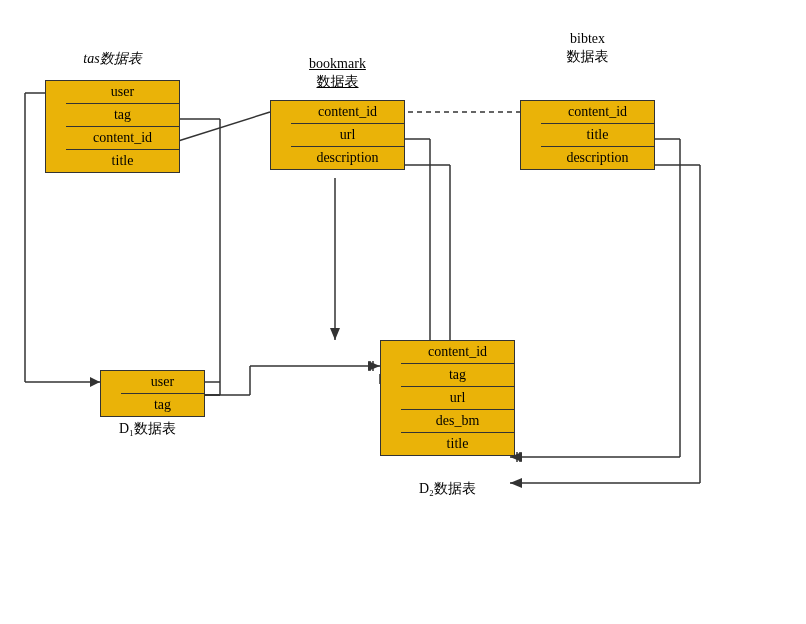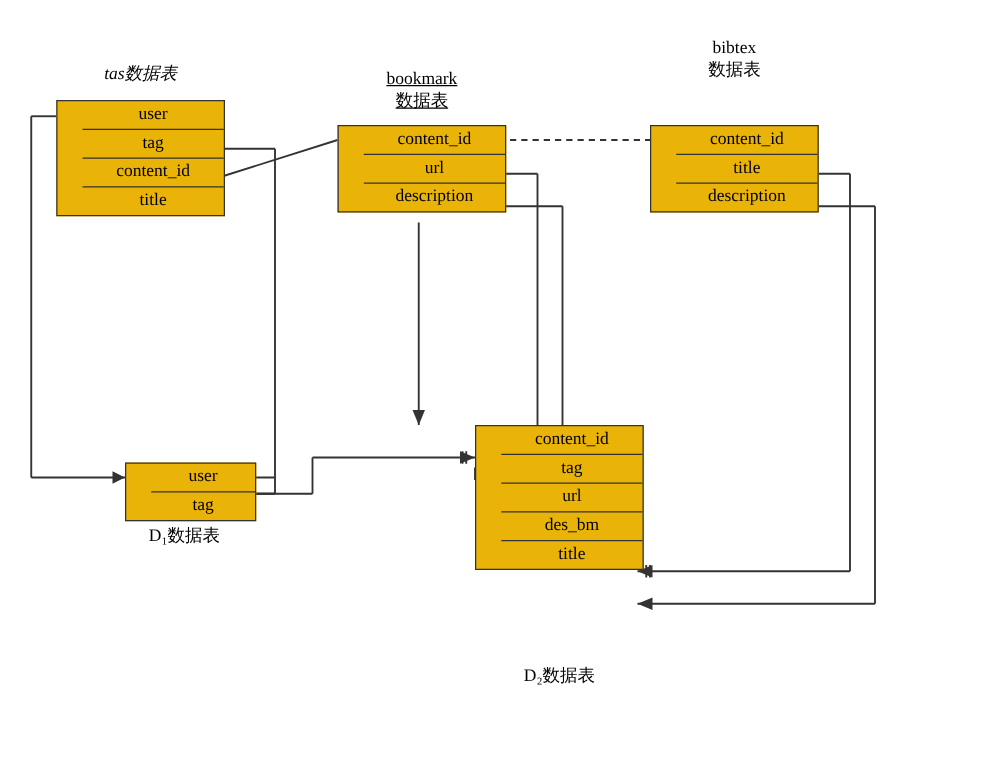--- a/index.html
+++ b/index.html
@@ -151,15 +151,15 @@
   <div class="table-label" style="left:80px; top:420px; width:135px;">D₁数据表</div>
 
   <div class="table-box" style="left:380px; top:340px; width:135px;">
     <div class="row">content_id</div>
     <div class="row">tag</div>
     <div class="row">url</div>
     <div class="row">des_bm</div>
     <div class="row">title</div>
   </div>
 
-  <div class="table-label" style="left:380px; top:532px; width:135px;">D₂数据表</div>
+  <div class="table-label" style="left:380px; top:480px; width:135px;">D₂数据表</div>
 
 </div>
 
 </body></html>

